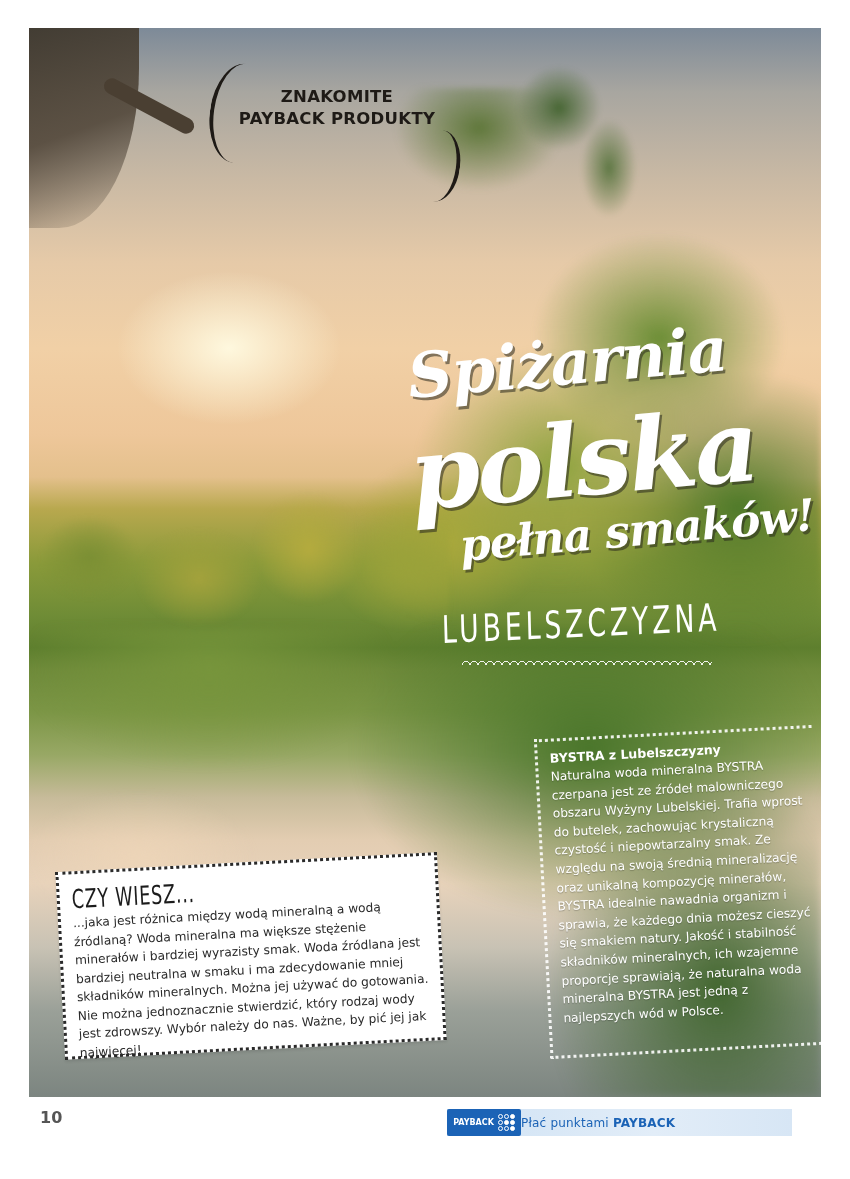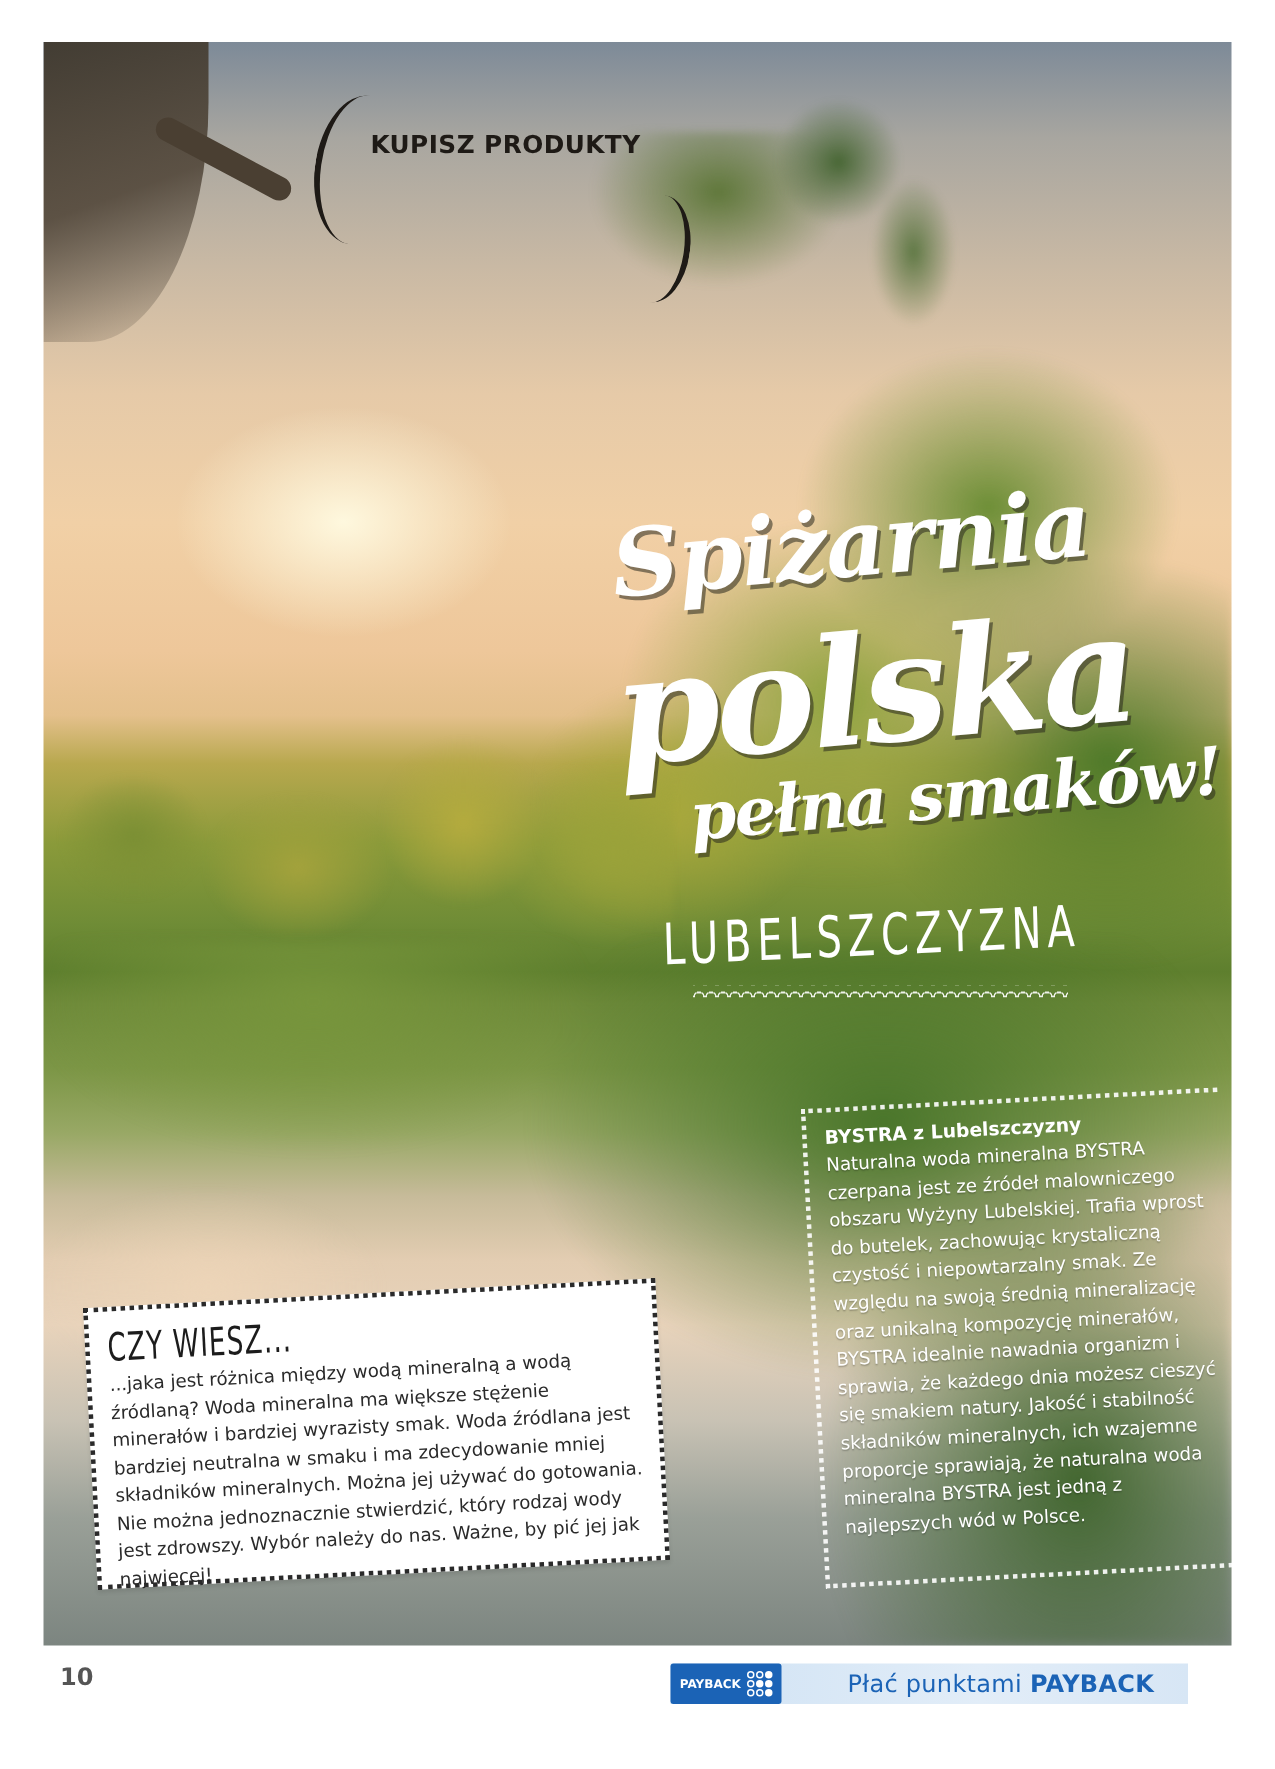--- a/index.html
+++ b/index.html
@@ -144,52 +144,52 @@
 
   
   .page-num {
     position: absolute; left: 40px; top: 1108px; font-size: 16px; font-weight: bold;
     color: #555; font-family: "DejaVu Sans", sans-serif;
   }
   .payback-bar {
     position: absolute; left: 447px; top: 1109px; width: 345px; height: 27px;
     display: flex; align-items: center;
     background: linear-gradient(90deg, #cfe2f4 0%, #e2edf8 60%, #d7e6f5 100%);
-    gap: 20px;
   }
   .payback-logo {
     width: 74px; height: 27px; background: #1b63b6; border-radius: 2px;
     display: flex; align-items: center; justify-content: center; gap: 4px;
     color: #fff; font-family: "DejaVu Sans", sans-serif; font-weight: bold; font-size: 8px;
   }
   .dots { display: grid; grid-template-columns: repeat(3, 5px); gap: 1px; }
   .dots span { width: 5px; height: 5px; border-radius: 50%; border: 1px solid #fff; }
   .dots span.f { background: #fff; }
   .payback-text {
-    margin-left: 24px; font-family: "DejaVu Sans", sans-serif; font-size: 16px;
+    font-family: "DejaVu Sans", sans-serif; font-size: 12px;
     color: #1b63b6; letter-spacing: 0.2px;
   }
   .payback-text b { font-weight: bold; }
 </style>
 </head>
 <body>
 
 <div class="photo">
   <div class="trees-right"></div>
   <div class="trees-left"></div>
   <div class="reflect"></div>
   <div class="branch"></div>
   <div class="branch-arm"></div>
   <div class="leaves-top"></div>
 </div>
 
 <div class="bracket-left"></div>
 <div class="bracket-right"></div>
 <div class="tagline">
-  <div>KUPISZ PRODUKTY</div>
+  <div>ZNAKOMITE</div>
+  <div>PAYBACK PRODUKTY</div>
 </div>
 
 <div class="headline">
   <div class="hl-1">Spiżarnia</div>
   <div class="hl-2">polska</div>
   <div class="hl-3">pełna smaków!</div>
   <div class="hl-4">LUBELSZCZYZNA</div>
   <div class="hl-wave"></div>
 </div>
 

